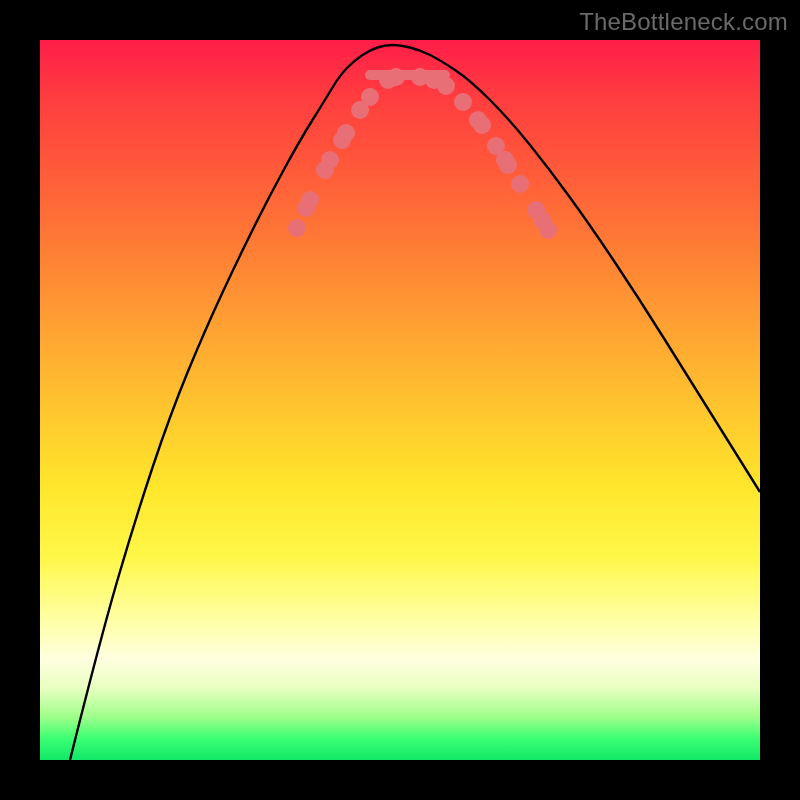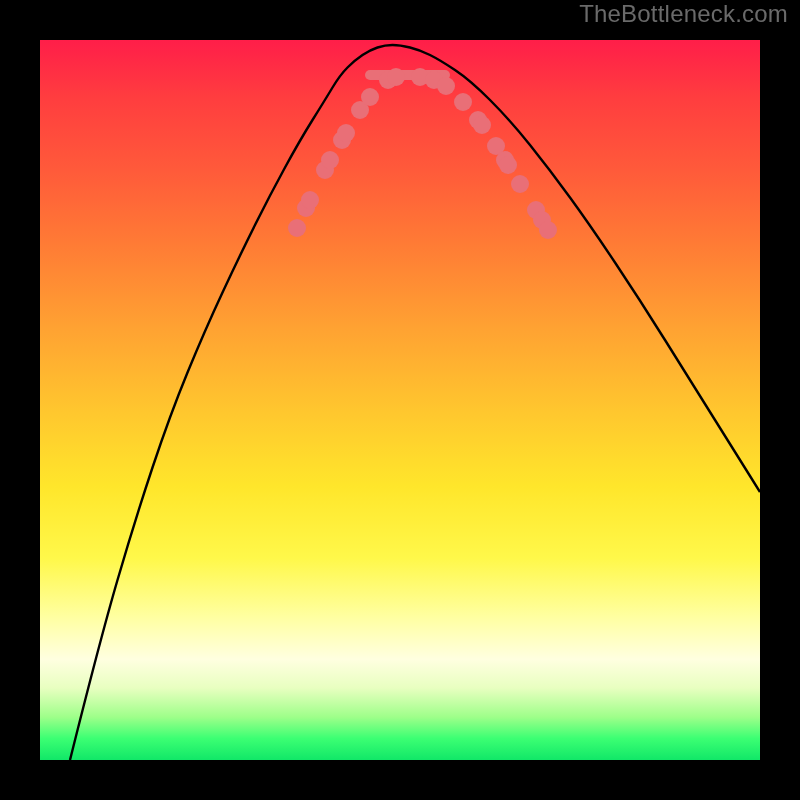--- a/index.html
+++ b/index.html
@@ -38,21 +38,21 @@
       #ffffa0 80%,
       #ffffe0 86%,
       #e8ffc0 90%,
       #9fff8a 94%,
       #3cff73 97%,
       #11e768 100%
     );
   }
   .watermark {
     position: absolute;
-    top: 0;
+    top: 8px;
     right: 12px;
     color: #6a6a6a;
     font-size: 24px;
     letter-spacing: 0.2px;
     user-select: none;
   }
   svg.curve {
     position: absolute;
     left: 0;
     top: 0;

